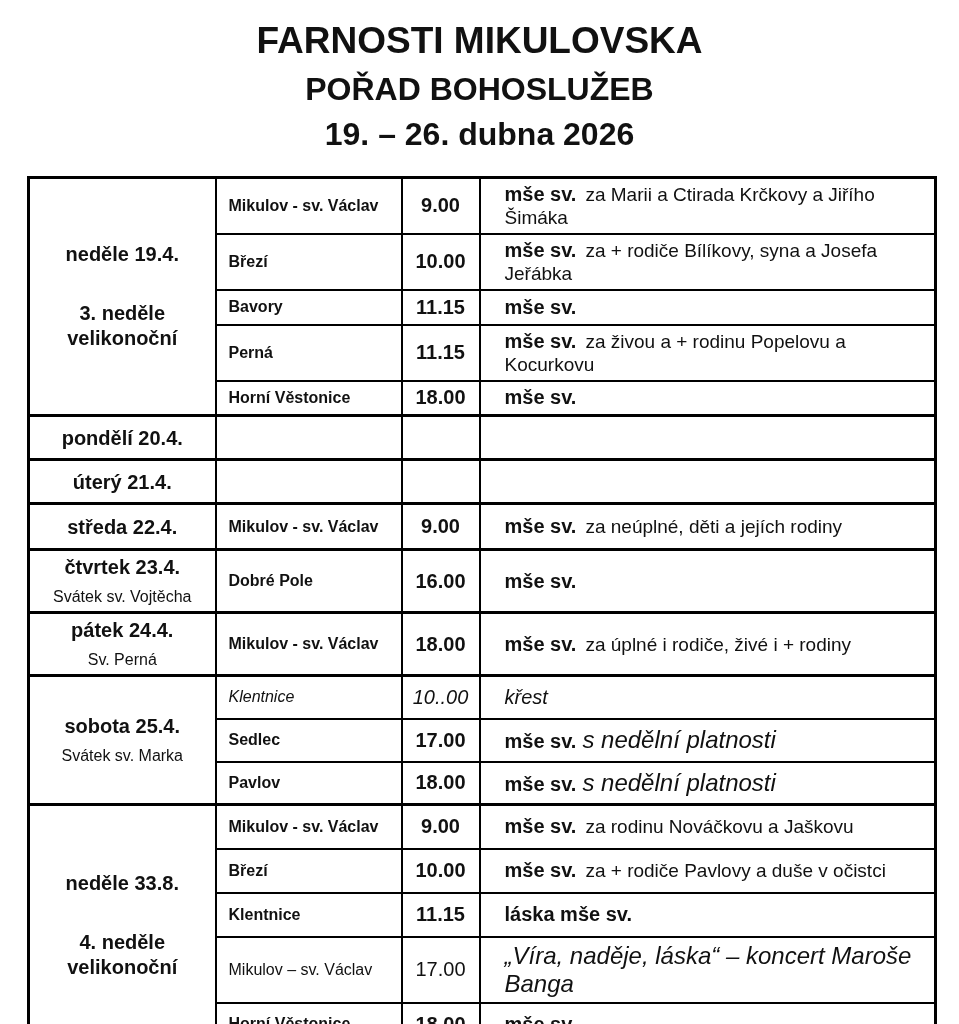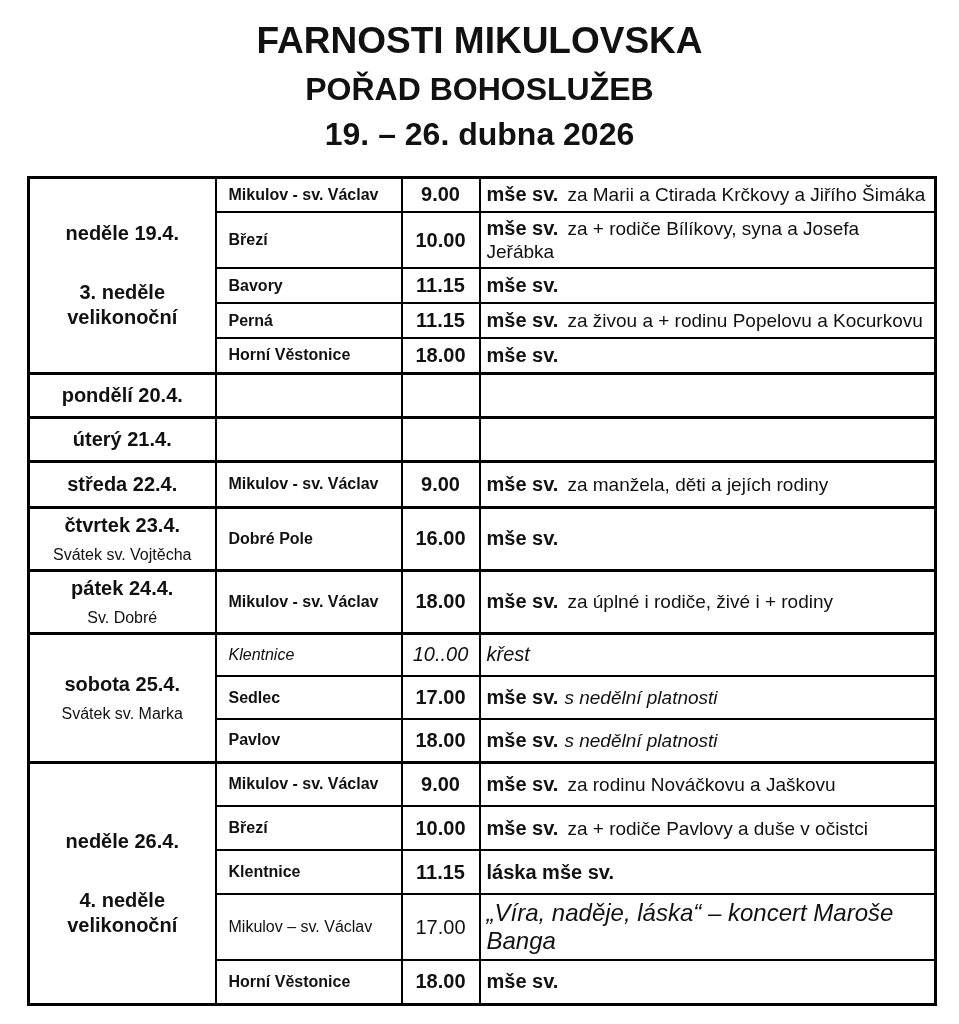--- a/index.html
+++ b/index.html
@@ -42,25 +42,25 @@
   col.c-time  { width: 78px;  }
   col.c-desc  { width: 456px; }
 
   .day-cell { text-align: center; padding: 4px 6px; }
   .day-title { font-size: 20px; font-weight: bold; line-height: 1.2; }
   .day-note  { font-size: 16px; font-weight: normal; line-height: 1.25; margin-top: 8px; }
   .day-extra { font-size: 20px; font-weight: bold; line-height: 1.25; margin-top: 35px; }
 
   .place-cell { padding: 4px 6px 4px 12px; font-size: 16px; font-weight: bold; border-radius: 8px; }
   .time-cell  { text-align: center; font-size: 20px; font-weight: bold; padding: 4px 8px; }
-  .desc-cell  { padding: 4px 8px 4px 6px; font-size: 20px; }
+  .desc-cell  { padding: 4px 8px 4px 24px; font-size: 20px; }
   .service    { font-weight: bold; }
   .intention  { font-weight: normal; font-size: 19px; margin-left: 9px; }
   .intention:empty { margin-left: 0; }
-  .intention-italic { font-style: italic; font-size: 19px; margin-left: 6px; }
+  .intention-italic { font-style: italic; font-size: 24px; margin-left: 6px; }
 
   
   tr.row-italic .place-cell,
   tr.row-italic .time-cell,
   tr.row-italic .desc-cell .service { font-weight: normal; font-style: italic; }
   tr.row-plain .place-cell,
   tr.row-plain .time-cell { font-weight: normal; }
   tr.row-plain .desc-cell .intention { margin-left: 0; font-size: 24px; font-style: italic; }
 
   
@@ -153,40 +153,40 @@
         </td>
       </tr>
 
       <tr class="group-start h46">
         <td class="day-cell">
           <div class="day-title">středa 22.4.</div>
         </td>
         <td class="place-cell">Mikulov - sv. Václav</td>
         <td class="time-cell">9.00</td>
         <td class="desc-cell">
-          <span class="service">mše sv.</span><span class="intention">za manžela, děti a jejích rodiny</span>
+          <span class="service">mše sv.</span><span class="intention">za neúplné, děti a jejích rodiny</span>
         </td>
       </tr>
 
       <tr class="group-start h56">
         <td class="day-cell">
           <div class="day-title">čtvrtek 23.4.</div>
           <div class="day-note">Svátek sv. Vojtěcha</div>
         </td>
         <td class="place-cell">Dobré Pole</td>
         <td class="time-cell">16.00</td>
         <td class="desc-cell">
           <span class="service">mše sv.</span><span class="intention"></span>
         </td>
       </tr>
 
       <tr class="group-start h47">
         <td class="day-cell">
           <div class="day-title">pátek 24.4.</div>
-          <div class="day-note">Sv. Dobré</div>
+          <div class="day-note">Sv. Perná</div>
         </td>
         <td class="place-cell">Mikulov - sv. Václav</td>
         <td class="time-cell">18.00</td>
         <td class="desc-cell">
           <span class="service">mše sv.</span><span class="intention">za úplné i rodiče, živé i + rodiny</span>
         </td>
       </tr>
 
       <tr class="group-start row-italic h43">
         <td class="day-cell" rowspan="3">
@@ -209,21 +209,21 @@
       <tr class="h43">
         <td class="place-cell">Pavlov</td>
         <td class="time-cell">18.00</td>
         <td class="desc-cell">
           <span class="service">mše sv.</span><span class="intention intention-italic">s nedělní platnosti</span>
         </td>
       </tr>
 
       <tr class="group-start h44">
         <td class="day-cell" rowspan="5">
-          <div class="day-title">neděle 26.4.</div>
+          <div class="day-title">neděle 33.8.</div>
           <div class="day-extra">4. neděle velikonoční</div>
         </td>
         <td class="place-cell">Mikulov - sv. Václav</td>
         <td class="time-cell">9.00</td>
         <td class="desc-cell">
           <span class="service">mše sv.</span><span class="intention">za rodinu Nováčkovu a Jaškovu</span>
         </td>
       </tr>
       <tr class="h44">
         <td class="place-cell">Březí</td>

